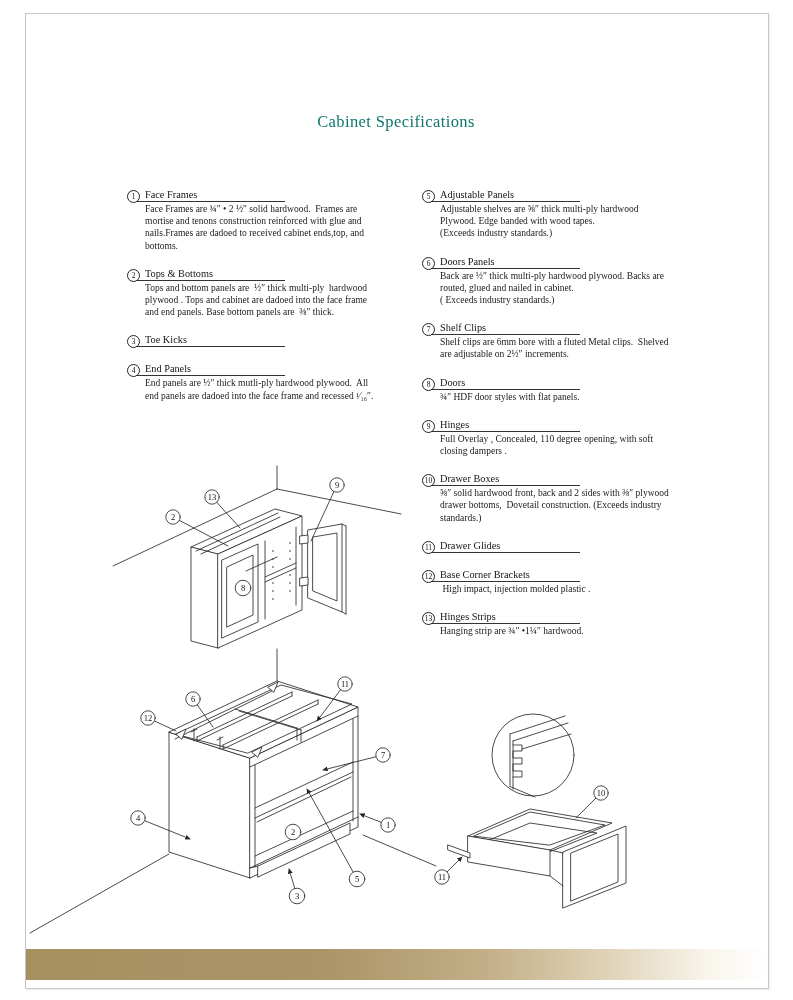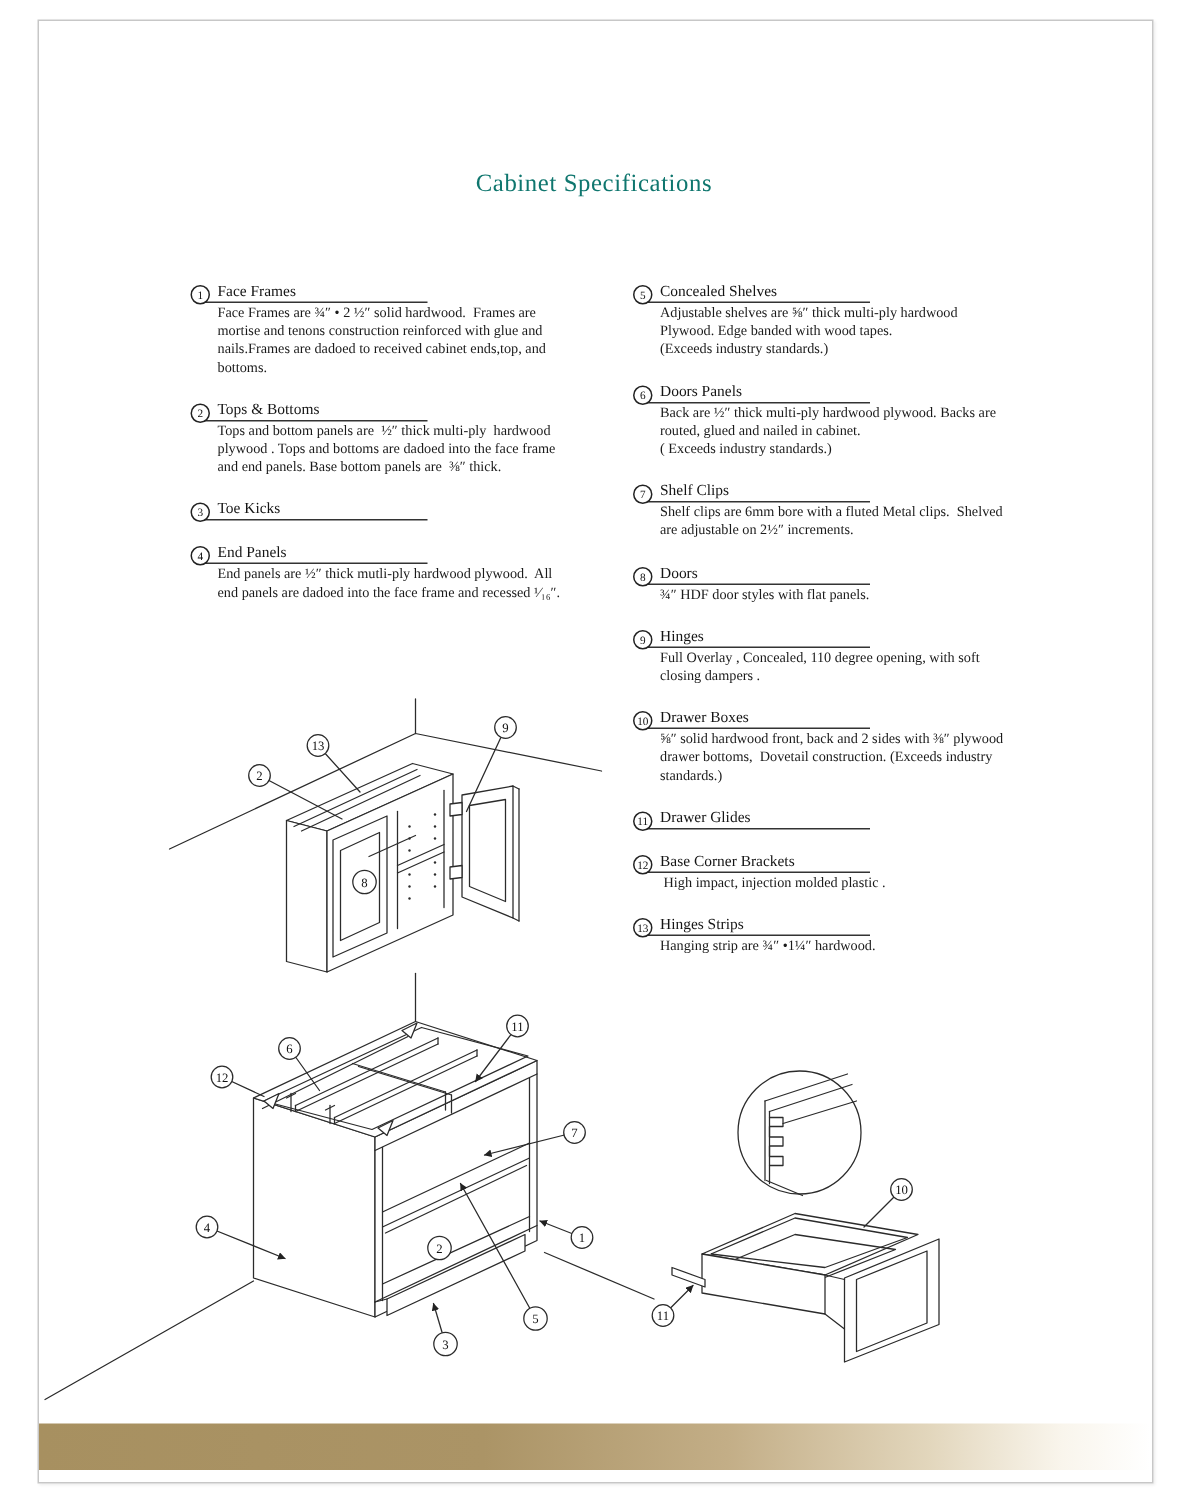--- a/index.html
+++ b/index.html
@@ -58,39 +58,39 @@
     <span class="spec-head">Face Frames</span>
     <div class="spec-body">Face Frames are ¾″ • 2 ½″ solid hardwood.  Frames are
 mortise and tenons construction reinforced with glue and
 nails.Frames are dadoed to received cabinet ends,top, and
 bottoms.</div>
   </div>
   <div class="spec-item">
     <span class="spec-num">2</span>
     <span class="spec-head">Tops &amp; Bottoms</span>
     <div class="spec-body">Tops and bottom panels are  ½″ thick multi-ply  hardwood
-plywood . Tops and bottoms are dadoed into the face frame
+plywood . Tops and cabinet are dadoed into the face frame
 and end panels. Base bottom panels are  ⅜″ thick.</div>
   </div>
   <div class="spec-item">
     <span class="spec-num">3</span>
     <span class="spec-head">Toe Kicks</span>
   </div>
   <div class="spec-item">
     <span class="spec-num">4</span>
     <span class="spec-head">End Panels</span>
     <div class="spec-body">End panels are ½″ thick mutli-ply hardwood plywood.  All
 end panels are dadoed into the face frame and recessed ¹⁄₁₆″.</div>
   </div>
 </div>
 
 <div class="spec-col col-right">
   <div class="spec-item">
     <span class="spec-num">5</span>
-    <span class="spec-head">Concealed Shelves</span>
+    <span class="spec-head">Adjustable Panels</span>
     <div class="spec-body">Adjustable shelves are ⅝″ thick multi-ply hardwood
 Plywood. Edge banded with wood tapes.
 (Exceeds industry standards.)</div>
   </div>
   <div class="spec-item">
     <span class="spec-num">6</span>
     <span class="spec-head">Doors Panels</span>
     <div class="spec-body">Back are ½″ thick multi-ply hardwood plywood. Backs are
 routed, glued and nailed in cabinet.
 ( Exceeds industry standards.)</div>

